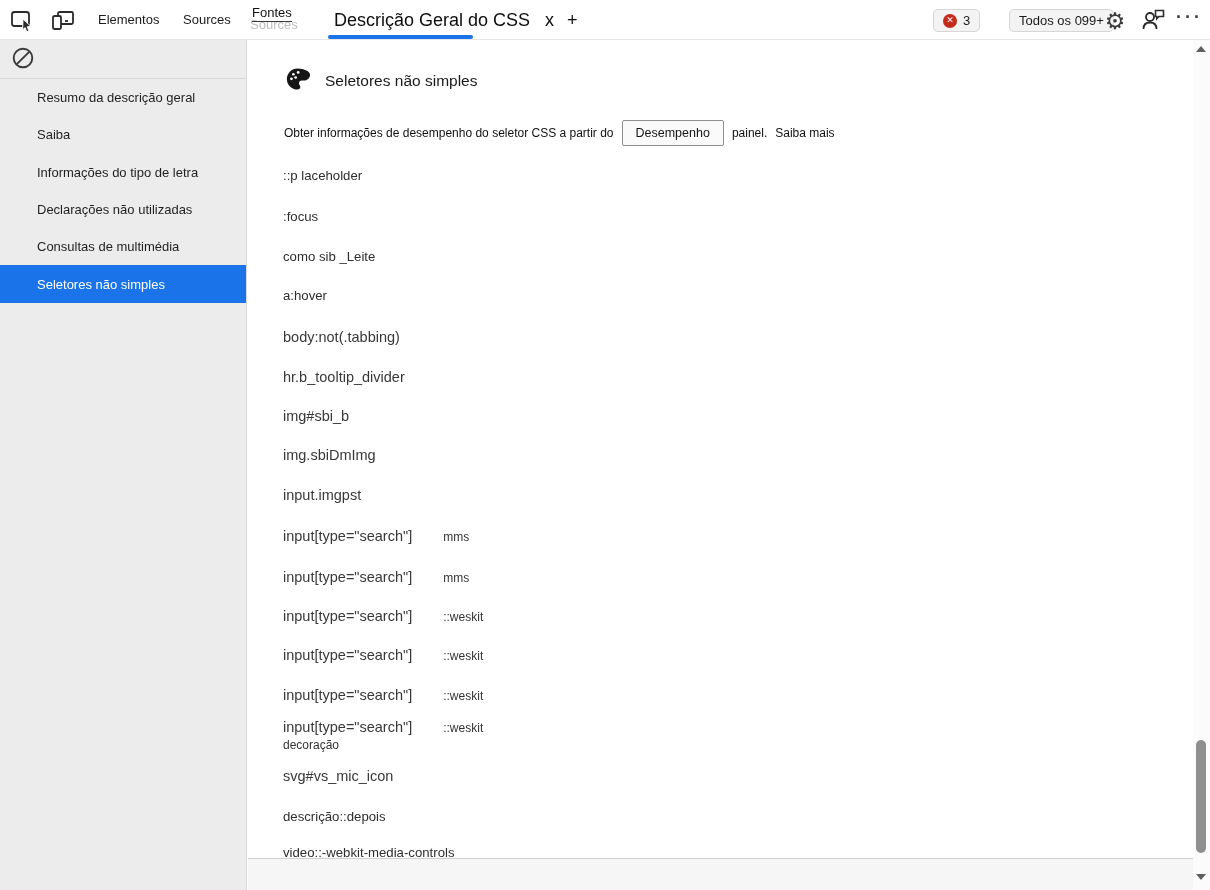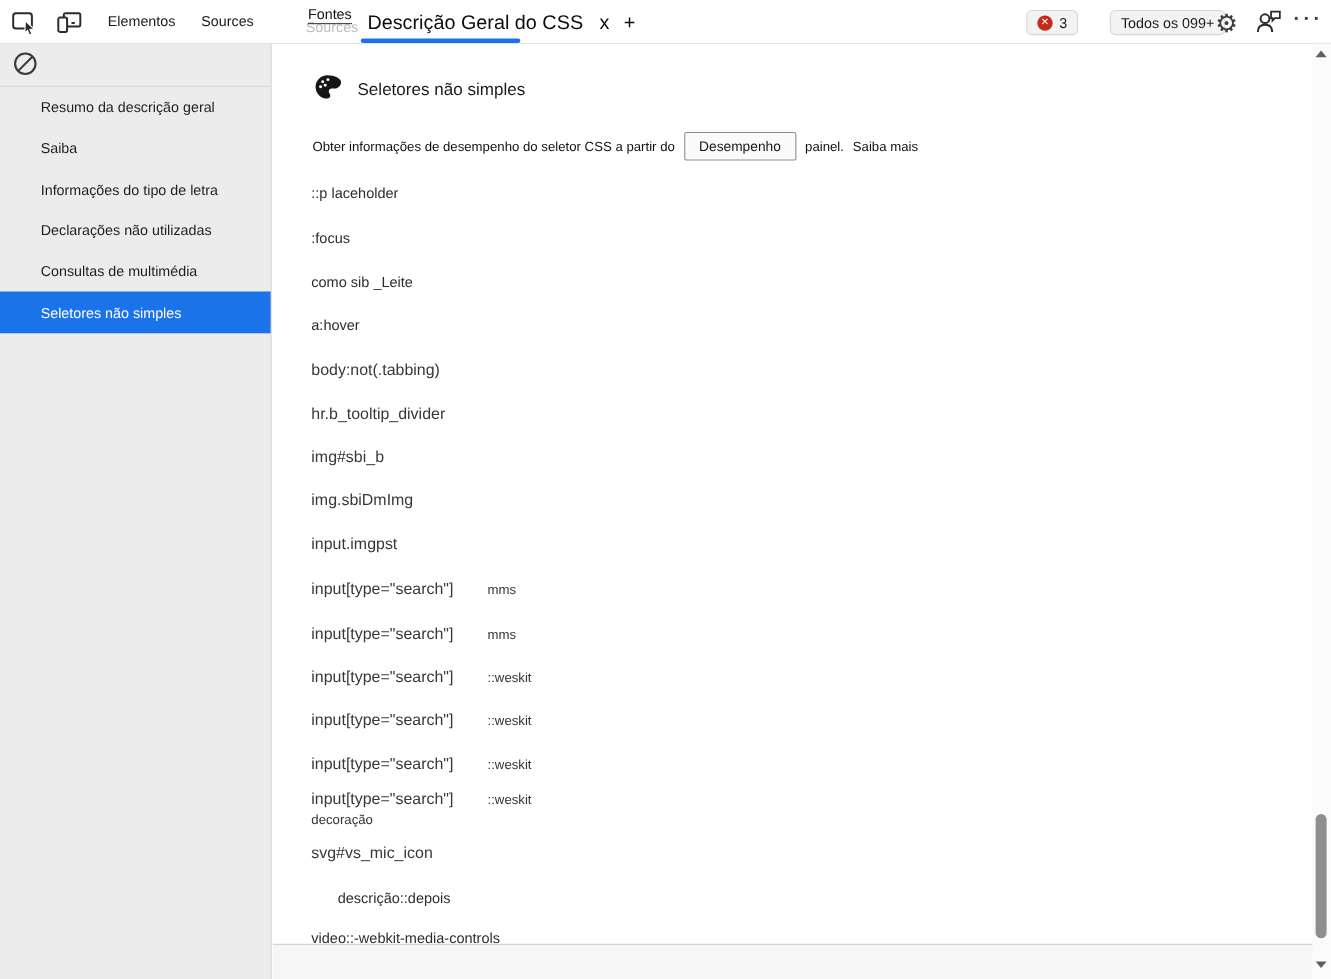--- a/index.html
+++ b/index.html
@@ -8,21 +8,21 @@
     position:relative; overflow:hidden; background:#fff;
     font-family:"Liberation Sans", sans-serif; color:#202020;
   }
   
   .toolbar { position:absolute; left:0; top:0; width:1210px; height:40px;
     background:#fff; border-bottom:1px solid #e6e6e6; z-index:5; }
   .tb-icon { position:absolute; top:9px; width:26px; height:24px; cursor:pointer; }
   .tb-icon svg { display:block; }
   .panel-tab { position:absolute; top:0; height:40px; line-height:40px;
     font-size:13px; color:#1b1b1b; cursor:pointer; }
-  .fontes-group { position:absolute; left:276px; top:0; width:70px; height:24px; cursor:pointer; }
+  .fontes-group { position:absolute; left:248px; top:0; width:70px; height:24px; cursor:pointer; }
   .fontes-label { position:absolute; left:4px; top:5px; font-size:13px; color:#111;
     border-bottom:1.5px solid #3a3a3a; padding-bottom:1px; z-index:2; }
   .sources-ghost { position:absolute; left:2px; top:17px; font-size:13px; color:#bdbdbd; z-index:1; }
   .active-tab-title { position:absolute; left:334px; top:0; height:24px; line-height:40px;
     font-size:18px; color:#0d0d0d; white-space:nowrap; }
   .active-tab-title .tab-x { margin-left:10px; cursor:pointer; }
   .active-tab-title .tab-plus { margin-left:8px; cursor:pointer; }
   .tab-underline { position:absolute; left:328px; top:35px; width:145px; height:3.5px;
     border-radius:2px; }
   .badge { position:absolute; top:9px; height:23px; background:#f3f3f3;
@@ -177,21 +177,21 @@
       <div class="sel-row" style="top: 368px;"><span>img#sbi_b</span></div>
       <div class="sel-row" style="top: 407px;"><span>img.sbiDmImg</span></div>
       <div class="sel-row" style="top: 447px;"><span>input.imgpst</span></div>
       <div class="sel-row" style="top: 488px;"><span>input[type="search"]</span><span class="sfx">mms</span></div>
       <div class="sel-row" style="top: 529px;"><span>input[type="search"]</span><span class="sfx">mms</span></div>
       <div class="sel-row" style="top: 568px;"><span>input[type="search"]</span><span class="sfx">::weskit</span></div>
       <div class="sel-row" style="top: 607px;"><span>input[type="search"]</span><span class="sfx">::weskit</span></div>
       <div class="sel-row" style="top: 647px;"><span>input[type="search"]</span><span class="sfx">::weskit</span></div>
       <div class="sel-row" style="top: 679px;"><span>input[type="search"]</span><span class="sfx">::weskit</span><div class="line2">decoração</div></div>
       <div class="sel-row" style="top: 728px;"><span>svg#vs_mic_icon</span></div>
-      <div class="sel-row alt" style="top: 769px; margin-left: 24px;"><span>descrição::depois</span></div>
+      <div class="sel-row alt" style="top: 769px;"><span>descrição::depois</span></div>
       <div class="sel-row alt" style="top: 805px;"><span>video::-webkit-media-controls</span></div>
     </div>
 </main>
 
 <div class="footer-strip"></div>
 
 <div class="scrollbar">
   <span class="scroll-arrow scroll-up"></span>
   <span class="scroll-thumb"></span>
   <span class="scroll-arrow scroll-down"></span>

